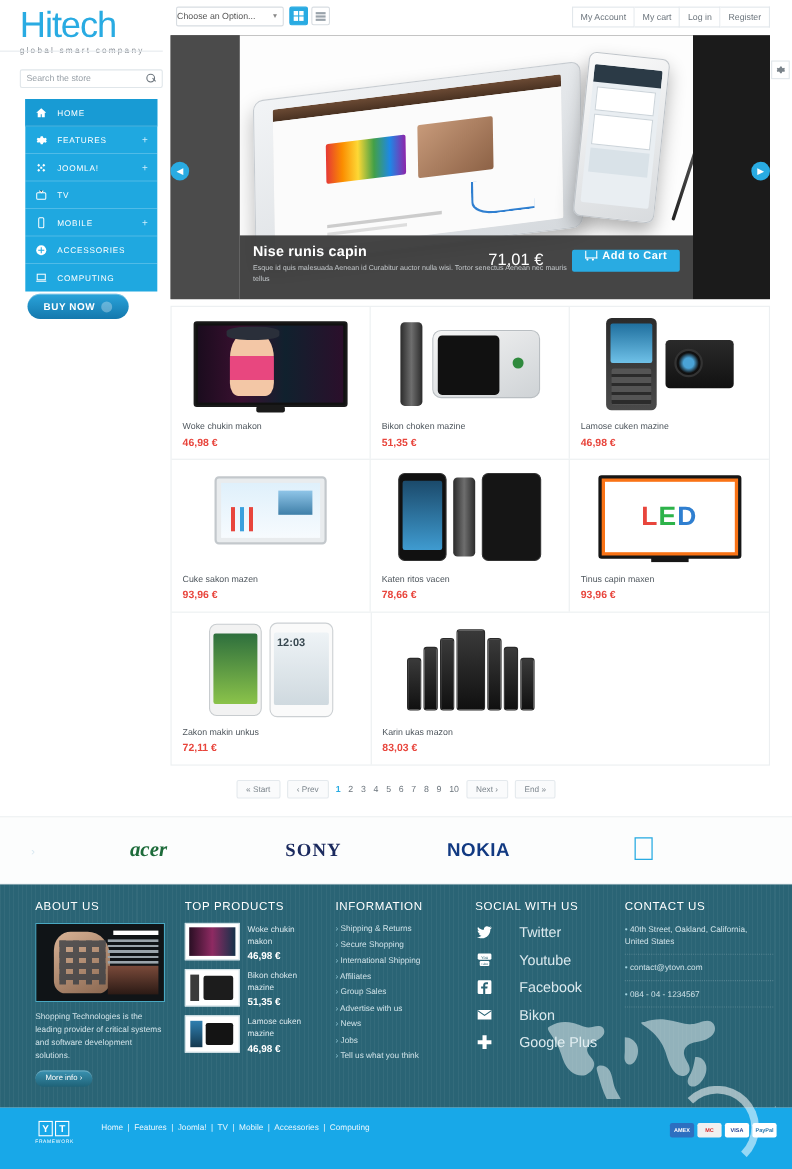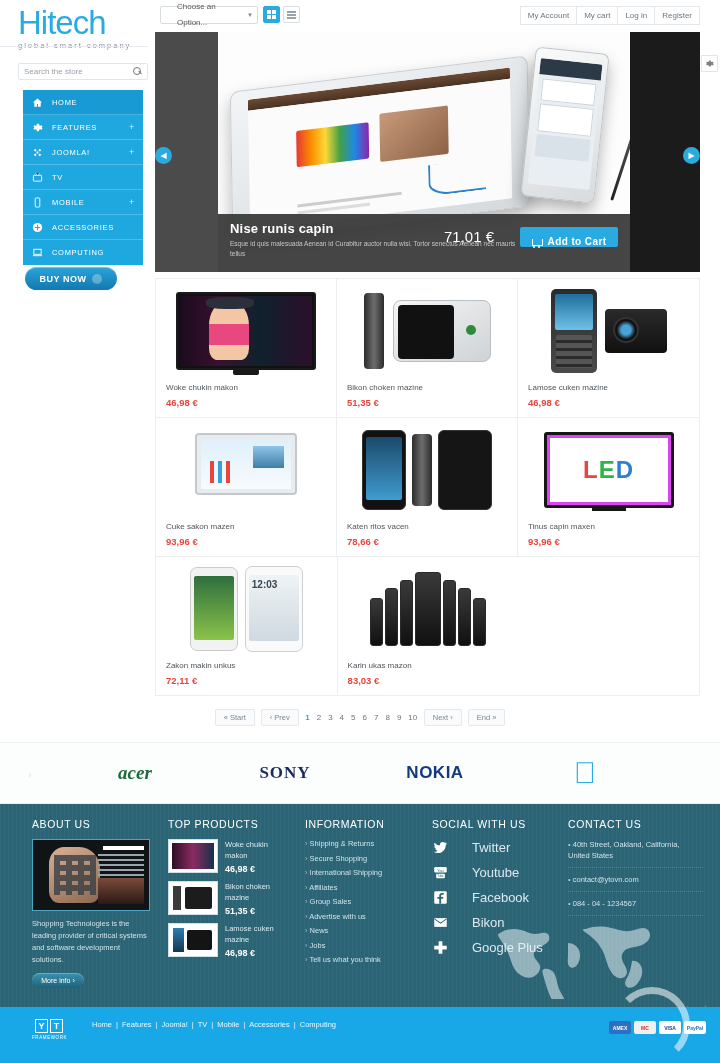--- a/index.html
+++ b/index.html
@@ -10,21 +10,21 @@
     overflow: hidden;
     position: relative;
   }
   .page { width: 720px; height: 1063px; position: relative; }
 
   
   .topbar { position: absolute; left: 155px; top: 4px; width: 545px; height: 24px; }
   .opt-select {
     position: absolute; left: 5px; top: 2px; width: 98px; height: 18px;
     border: 1px solid #d8dde2; background: #fff; border-radius: 2px;
-    font-size: 8px; color: #555; line-height: 16px; padding-left: 16px;
+    font-size: 8px; color: #555; line-height: 16px; padding-left: 0;
     display: flex; align-items: center; justify-content: space-between;
   }
   .opt-select .caret { font-size: 6px; color: #888; padding-right: 4px; }
   .view-toggle { position: absolute; top: 2px; width: 17px; height: 17px;
     border: 1px solid #d8dde2; border-radius: 2px; display:flex; align-items:center; justify-content:center; }
   .view-grid { left: 108px; background: #29ABE2; border-color: #29ABE2; }
   .view-list { left: 128px; background: #fff; }
   .dots { display: grid; grid-template-columns: 1fr 1fr; gap: 1px; }
   .dots i { width: 4px; height: 4px; background: #fff; display: block; }
   .lines { display:flex; flex-direction:column; gap:1px; }
@@ -116,21 +116,21 @@
   .pen { position:absolute; right: 6px; top: 100px; width: 3px; height: 70px; background: linear-gradient(#555,#222); transform: rotate(18deg); border-radius:2px;}
 
   .caption { position: absolute; left: 63px; right: 70px; bottom: 0; height: 58px;
     background: rgba(55,55,55,0.93); color: #fff; padding: 7px 12px; }
   .cap-title { font-size: 13px; font-weight: bold; letter-spacing: .2px; }
   .cap-desc { font-size: 6.5px; color: #c3c7ca; line-height: 10px; margin-top: 3px; width: 300px; }
   .cap-price { position: absolute; right: 136px; top: 14px; font-size: 15px; color: #fff; }
   .cart-btn {
     position: absolute; right: 12px; top: 13px; width: 98px; height: 20px;
     background: #29ABE2; border-radius: 2px; color: #fff; font-size: 10px; font-weight: bold;
-    display: flex; align-items: flex-end; justify-content: center; letter-spacing: .4px;
+    display: flex; align-items: flex-start; justify-content: center; letter-spacing: .4px;
   }
   .cart-ico { width: 11px; height: 9px; margin-right: 5px; position: relative; }
   .cart-ico::before { content:""; position:absolute; left:0; top:1px; width:9px; height:6px; border:1.3px solid #fff; border-top:none;}
   .cart-ico::after { content:""; position:absolute; left:1px; top:7.5px; width:2px;height:2px;border-radius:50%;background:#fff;
      box-shadow: 5px 0 0 #fff; }
 
   .sld-arrow {
     position: absolute; top: 147px; width: 17px; height: 17px; border-radius: 50%;
     background: #29ABE2; color: #fff; font-size: 8px; display:flex; align-items:center; justify-content:center;
   }
@@ -173,21 +173,21 @@
      background: radial-gradient(circle,#4aa3d6 0 30%,#111 60%); border:2px solid #333;}
   .laptopart { width: 118px; height: 74px; position: relative; }
   .laptopart .lid { position:absolute; left:8px; top:0; width:102px; height:62px; background:#e9ecee; border:2px solid #c3c8cc; border-radius:4px; }
   .laptopart .lscr { position:absolute; inset:4px; background: linear-gradient(#dff0fb,#f7fbfe); overflow:hidden;}
   .lchart { position:absolute; left:10%; bottom:12%; width:26%; height:45%;
      background: repeating-linear-gradient(90deg,#e8453c 0 4px, transparent 4px 8px, #3aa0dd 8px 12px, transparent 12px 16px);}
   .lpic { position:absolute; right:8%; top:14%; width:34%; height:44%; background: linear-gradient(#8fc5e8,#3f7fa8); }
   .androidphone { width: 44px; height: 80px; background:#111; border-radius: 6px; position:relative; border:1px solid #333; }
   .androidphone .s { position:absolute; left:3px; top:6px; right:3px; bottom:9px; background: linear-gradient(#1b4a6b,#3f9bd0); border-radius:2px;}
   .tabblack { width: 54px; height: 80px; background:#151515; border-radius:6px; border:1px solid #333; }
-  .ledtv { width: 130px; height: 76px; background:#d946ef; border:3px solid #161616; border-radius:3px; position: relative; }
+  .ledtv { width: 130px; height: 76px; background:#f97316; border:3px solid #161616; border-radius:3px; position: relative; }
   .ledtv .lsc { position:absolute; inset:3px; background:#fff; display:flex; align-items:center; justify-content:center;}
   .ledword { font-size: 24px; font-weight: bold; letter-spacing: 1px; }
   .ledword .a{color:#e8453c}.ledword .b{color:#2db34a}.ledword .c{color:#2f7fd0}
   .ledtv .stand2 { position:absolute; left:50%; bottom:-6px; width:34px;height:5px;background:#161616;transform:translateX(-50%);}
   .galaxy { width: 48px; height: 84px; background:#f2f2f2; border:1px solid #c8cccf; border-radius:7px; position:relative; }
   .galaxy .gs { position:absolute; left:3px; top:8px; right:3px; bottom:10px; background: linear-gradient(#2e6f3d,#8bc34a); border-radius:2px;}
   .note2 { width: 58px; height: 86px; background:#fafafa; border:1px solid #ccd0d3; border-radius:7px; position:relative;}
   .note2 .ns { position:absolute; left:3px; top:8px; right:3px; bottom:10px; background: linear-gradient(#eef3f6,#cfd9df); border-radius:2px;}
   .note2 .nt { position:absolute; left:6px; top:12px; font-size:10px; color:#37474f; font-weight:bold;}
   .spkset { display:flex; align-items:flex-end; gap:2px; }

